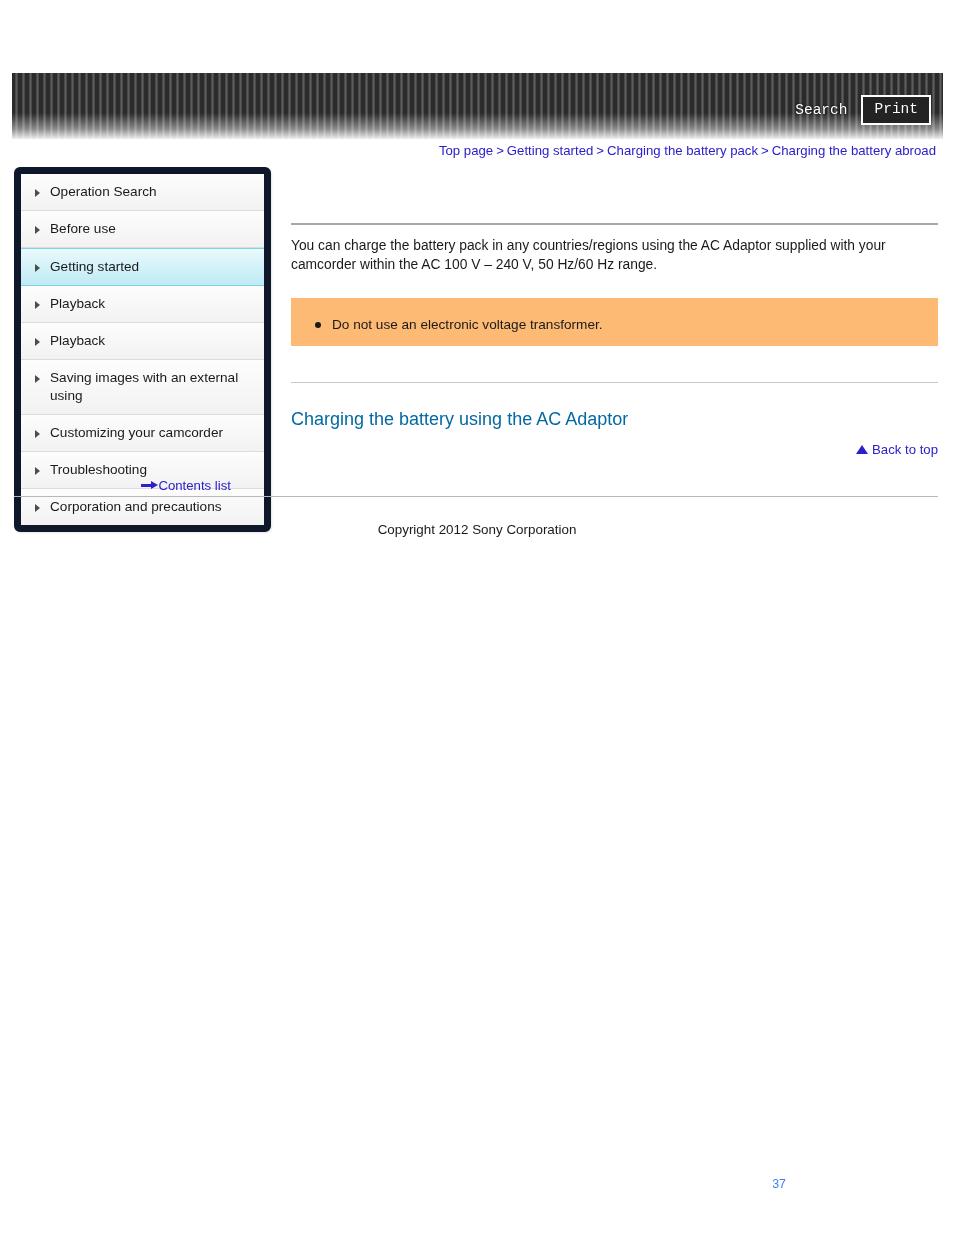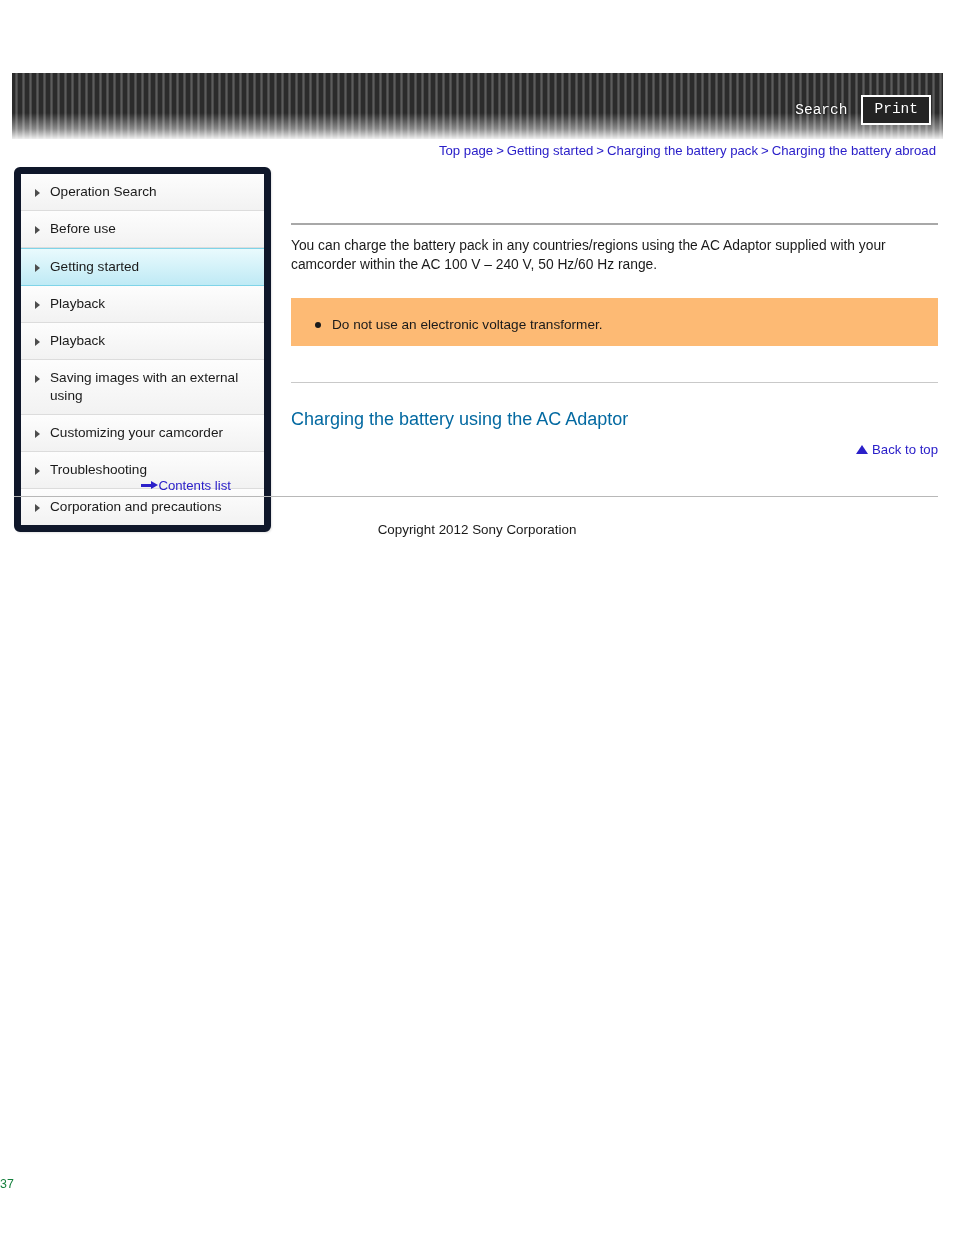--- a/index.html
+++ b/index.html
@@ -273,23 +273,23 @@
     text-align: center;
     font-size: 13.4px;
     color: #1a1a1a;
     margin-top: 22px;
   }
   .page-number {
     position: absolute;
     left: 0;
     top: 1177px;
     width: 786px;
-    text-align: left;
+    text-align: right;
     font-size: 12.4px;
-    color: #15803d;
+    color: #3b82f6;
   }
 </style>
 </head>
 <body>
 
 <div class="header-banner">
   <div class="header-tools">
     <span class="search-label">Search</span>
     <span class="print-button">Print</span>
   </div>

